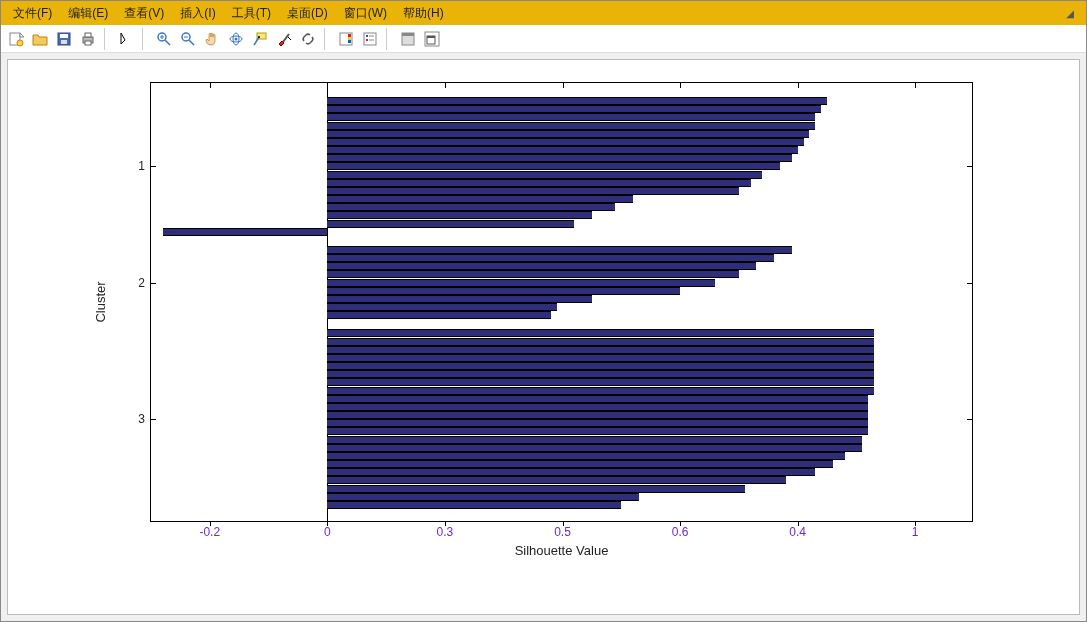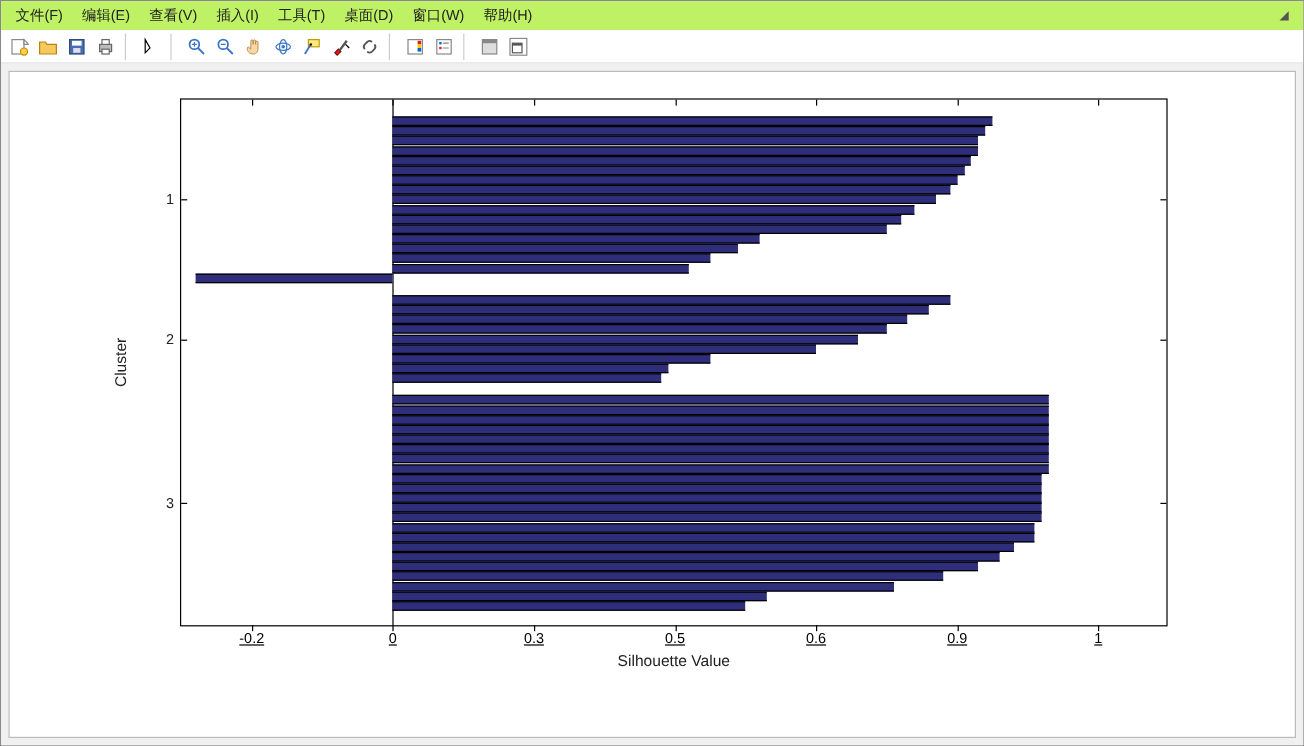--- a/index.html
+++ b/index.html
@@ -3,31 +3,31 @@
 <meta charset="utf-8">
 <style>
   * { box-sizing: border-box; margin: 0; padding: 0; }
   body { font-family: "Microsoft YaHei", "Segoe UI", Arial, sans-serif; font-size: 12px; background: #f0f0f0; }
   .window { width: 1087px; height: 622px; background: #fff; border: 1px solid #888; display: flex; flex-direction: column; }
   .titlebar { height: 30px; background: #fff; display: flex; align-items: center; padding: 0 2px 0 6px; border-bottom: 1px solid #eee; }
   .titlebar .icon { width: 16px; height: 16px; margin-right: 6px; }
   .titlebar .title { flex: 0 0 auto; font-size: 12px; color: #222; }
   .titlebar .spacer { flex: 1; }
   .winbtn { width: 46px; height: 28px; display: flex; align-items: center; justify-content: center; color: #222; }
-  .menubar { height: 24px; background: #bef264; display: flex; align-items: center; padding: 0 4px; }
+  .menubar { height: 24px; background: #eab308; display: flex; align-items: center; padding: 0 4px; }
   .menuitem { padding: 3px 8px; font-size: 12px; color: #222; }
   .menu-spacer { flex: 1; }
   .menu-arrow { padding: 0 8px; color: #555; font-size: 10px; }
   .toolbar { height: 28px; background: #fff; display: flex; align-items: center; padding: 2px 4px; gap: 2px; border-bottom: 1px solid #ddd; }
   .tbtn { width: 22px; height: 22px; display: flex; align-items: center; justify-content: center; border: 1px solid transparent; }
   .tsep { width: 6px; height: 22px; border-left: 1px solid #ccc; margin: 0 3px; }
   .content { flex: 1; background: #f0f0f0; padding: 6px; display: flex; }
   .figpanel { flex: 1; background: #fff; border: 1px solid #bbb; position: relative; }
   .axes { position: absolute; border: 1px solid #000; background: #fff; }
-  .xtick-label { position: absolute; top: 100%; margin-top: 4px; transform: translateX(-50%); font-size: 12px; font-family: Arial; color: #000000; text-decoration: underline; }
+  .xtick-label { position: absolute; top: 100%; margin-top: 4px; transform: translateX(-50%); font-size: 12px; font-family: Arial; color: #6d28d9; }
   .ytick-label { position: absolute; right: 100%; margin-right: 6px; transform: translateY(-50%); font-size: 12px; font-family: Arial; color: #222; }
   .xtick-mark { position: absolute; top: 100%; width: 1px; height: 5px; background: #000; }
   .xtick-mark-top { position: absolute; top: 0; width: 1px; height: 5px; background: #000; }
   .ytick-mark { position: absolute; left: 0; height: 1px; width: 5px; background: #000; }
   .ytick-mark-r { position: absolute; right: 0; height: 1px; width: 5px; background: #000; }
   .xlabel { position: absolute; top: 100%; left: 50%; transform: translateX(-50%); margin-top: 22px; font-size: 13px; font-family: Arial; color: #222; }
   .ylabel { position: absolute; right: 100%; top: 50%; transform: translateY(-50%) rotate(-90deg); transform-origin: center; margin-right: 30px; font-size: 13px; font-family: Arial; color: #222; }
   .bar { position: absolute; background: #2f2e7a; border-top: 1px solid #000; border-bottom: 1px solid #000; }
   .zero-line { position: absolute; width: 1px; background: #000; top: 0; bottom: 0; }
 </style>
@@ -181,21 +181,21 @@
           <div class="xtick-mark-top" style="left: 293.929px;"></div>
           <div class="xtick-label" style="left: 293.929px;">0.3</div>
           <div class="xtick-mark" style="left: 411.5px;"></div>
           <div class="xtick-mark-top" style="left: 411.5px;"></div>
           <div class="xtick-label" style="left: 411.5px;">0.5</div>
           <div class="xtick-mark" style="left: 529.071px;"></div>
           <div class="xtick-mark-top" style="left: 529.071px;"></div>
           <div class="xtick-label" style="left: 529.071px;">0.6</div>
           <div class="xtick-mark" style="left: 646.643px;"></div>
           <div class="xtick-mark-top" style="left: 646.643px;"></div>
-          <div class="xtick-label" style="left: 646.643px;">0.9</div>
+          <div class="xtick-label" style="left: 646.643px;">0.4</div>
           <div class="xtick-mark" style="left: 764.214px;"></div>
           <div class="xtick-mark-top" style="left: 764.214px;"></div>
           <div class="xtick-label" style="left: 764.214px;">1</div>
           <div class="bar" style="left: 176.357px; width: 499.679px; top: 14px; height: 8.16667px; background: rgb(47, 46, 122);"></div>
           <div class="bar" style="left: 176.357px; width: 493.8px; top: 22.1667px; height: 8.16667px; background: rgb(47, 46, 122);"></div>
           <div class="bar" style="left: 176.357px; width: 487.921px; top: 30.3333px; height: 8.16667px; background: rgb(47, 46, 122);"></div>
           <div class="bar" style="left: 176.357px; width: 487.921px; top: 38.5px; height: 8.16667px; background: rgb(47, 46, 122);"></div>
           <div class="bar" style="left: 176.357px; width: 482.043px; top: 46.6667px; height: 8.16667px; background: rgb(47, 46, 122);"></div>
           <div class="bar" style="left: 176.357px; width: 476.164px; top: 54.8333px; height: 8.16667px; background: rgb(47, 46, 122);"></div>
           <div class="bar" style="left: 176.357px; width: 470.286px; top: 63px; height: 8.16667px; background: rgb(47, 46, 122);"></div>

